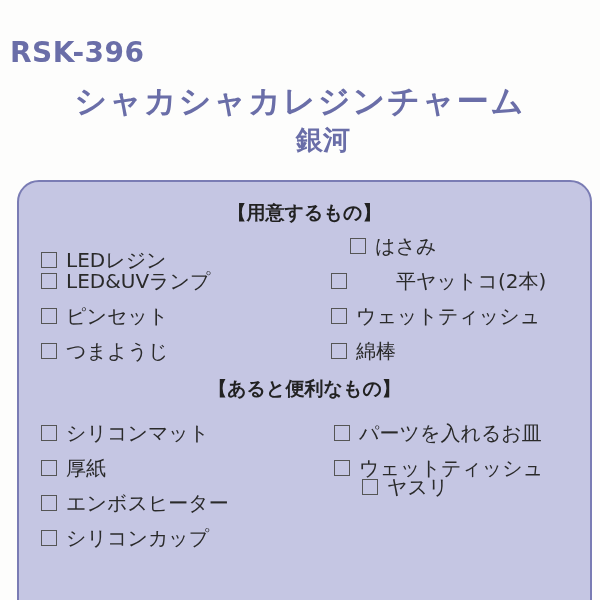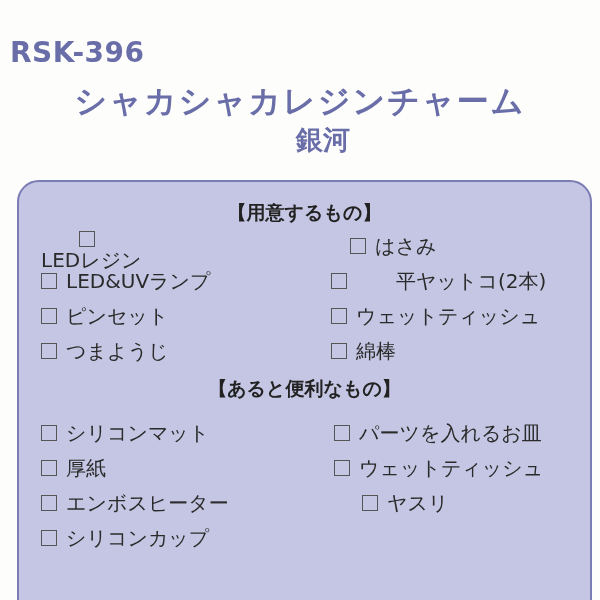--- a/index.html
+++ b/index.html
@@ -94,21 +94,21 @@
 
 <div class="page">
   <div class="code">RSK-396</div>
   <div class="title">シャカシャカレジンチャーム</div>
   <div class="subtitle">銀河</div>
 
   <div class="panel">
 
     <div class="section-title" style="top:18px;">【用意するもの】</div>
 
-    <div class="item" style="left:22px; top:49px;flex-direction:column;">
+    <div class="item" style="left:22px; top:63px;">
       <span class="box"></span>
       <span>LEDレジン</span>
     </div>
     <div class="item" style="left:22px; top:84px;">
       <span class="box"></span>
       <span>LED&amp;UVランプ</span>
     </div>
     <div class="item" style="left:22px; top:119px;">
       <span class="box"></span>
       <span>ピンセット</span>
@@ -155,18 +155,18 @@
     </div>
 
     <div class="item" style="left:315px; top:236px;font-family:Liberation Mono, monospace;">
       <span class="box"></span>
       <span>パーツを入れるお皿</span>
     </div>
     <div class="item" style="left:315px; top:271px;">
       <span class="box"></span>
       <span>ウェットティッシュ</span>
     </div>
-    <div class="item" style="left:315px; top:306px;padding-left:28px;">
+    <div class="item" style="left:315px; top:290px;padding-left:28px;">
       <span class="box"></span>
       <span>ヤスリ</span>
     </div>
   </div>
 </div>
 
 </body></html>

